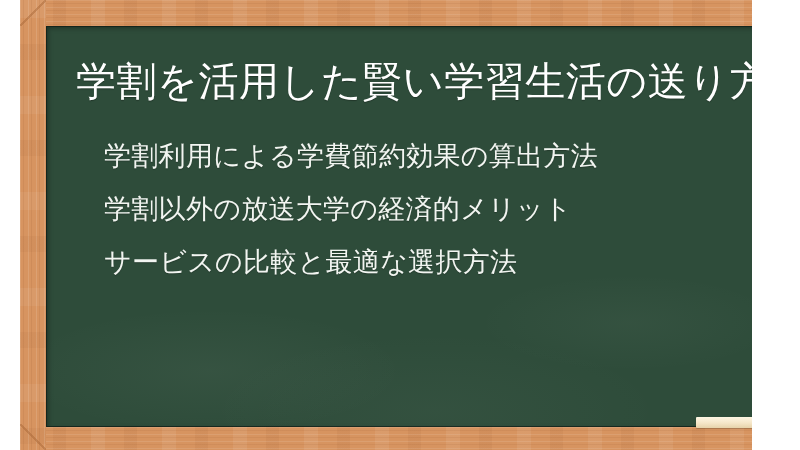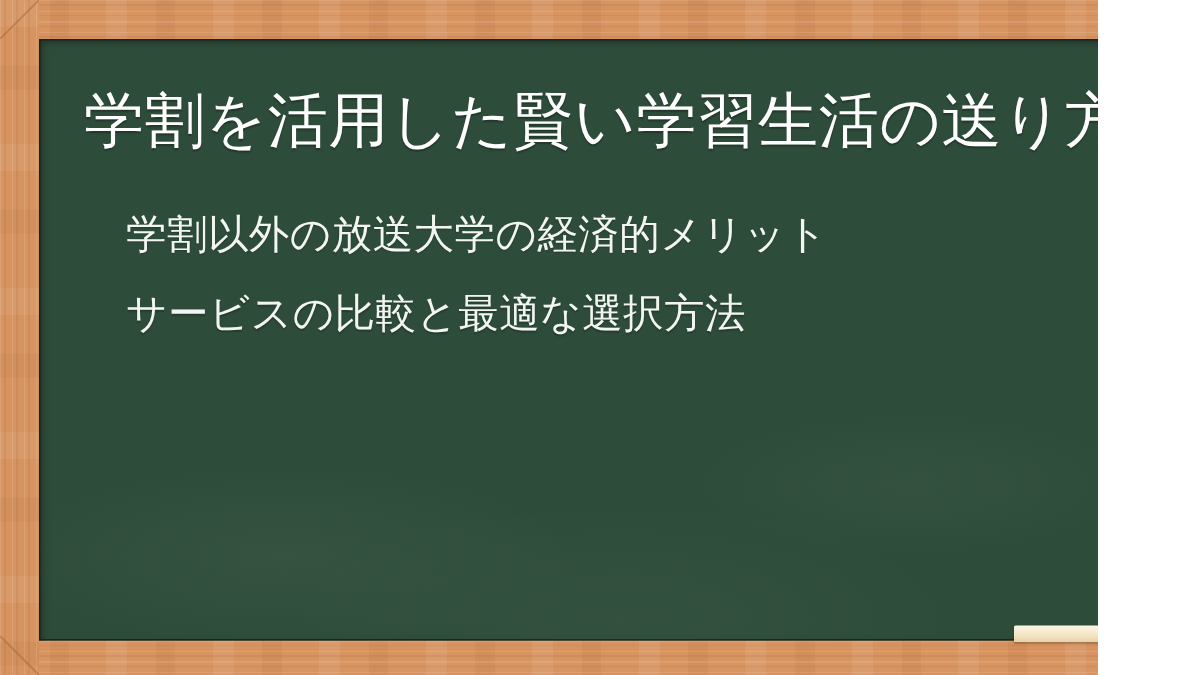--- a/index.html
+++ b/index.html
@@ -12,20 +12,21 @@
     font-family: "Liberation Sans", "DejaVu Sans", sans-serif;
   }
 
   
   .slide {
     position: relative;
     width: 732px;
     height: 450px;
     overflow: hidden;
     background: #e8c9a8;
+    margin-left: 20px;
   }
 
   
   .frame {
     position: absolute;
     left: 0; top: 0;
     width: 800px;
     height: 450px;
     background: #d79460;
   }
@@ -191,20 +192,21 @@
     <div class="mitre mitre-bl"></div>
     <div class="mitre mitre-br"></div>
   </div>
 
   <div class="board">
     <div class="board-dust"></div>
 
     <div class="board-title">学割を活用した賢い学習生活の送り方</div>
 
     <ul class="bullet-list">
+      <li class="bullet-item">学割利用による学費節約効果の算出方法</li>
       <li class="bullet-item">学割以外の放送大学の経済的メリット</li>
       <li class="bullet-item">サービスの比較と最適な選択方法</li>
     </ul>
   </div>
 
   <div class="chalk-stick"></div>
 
 </div>
 
 </body></html>

